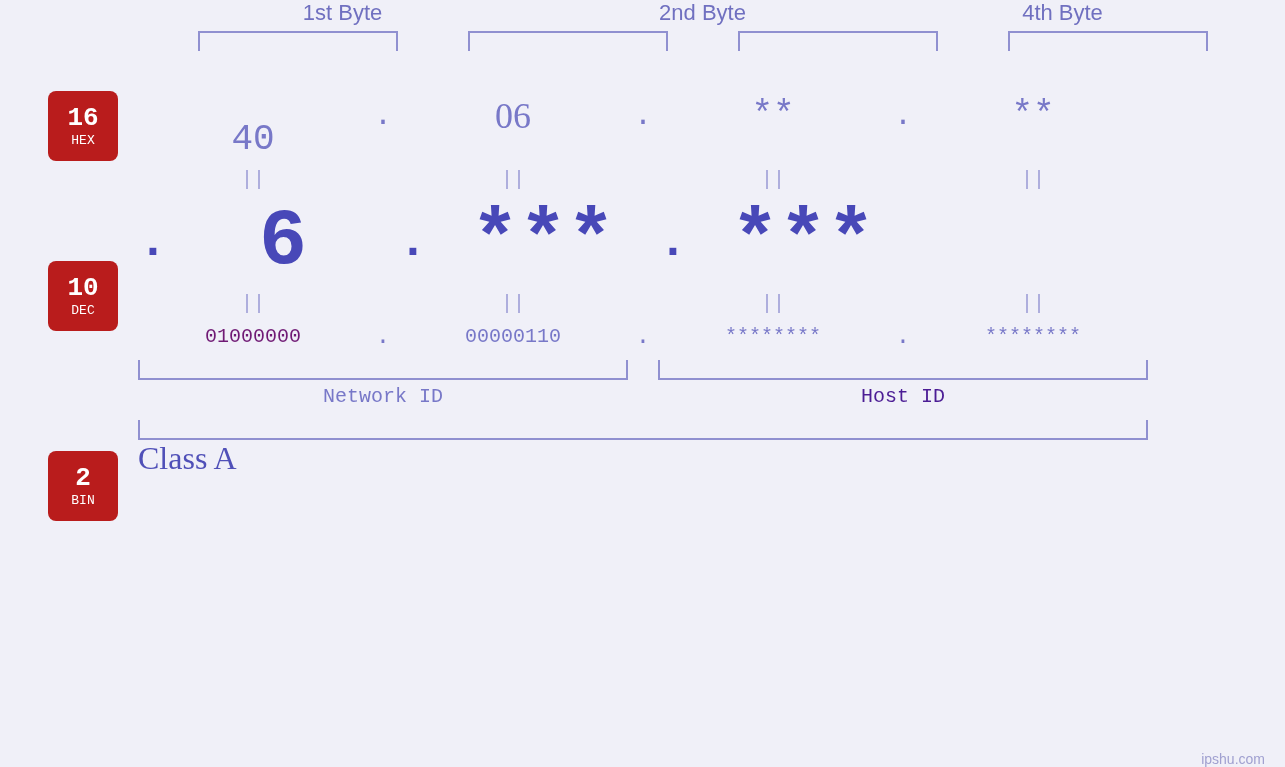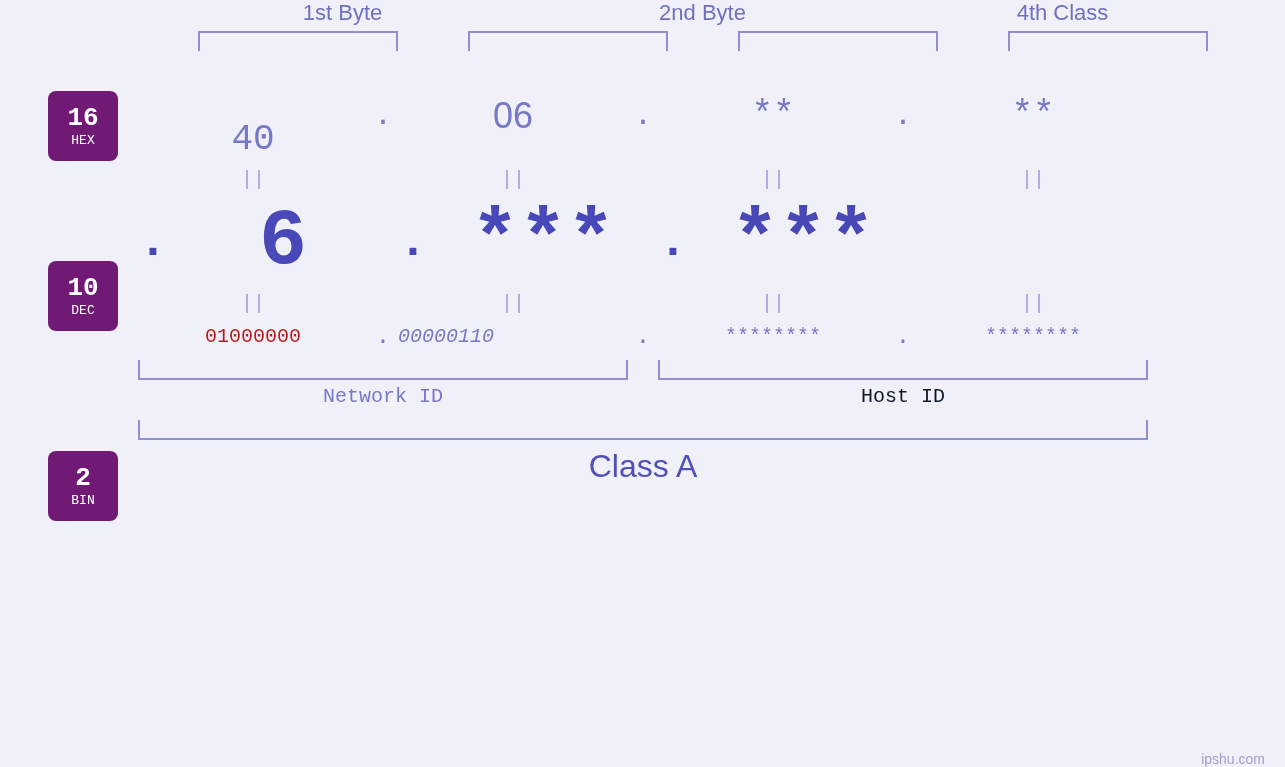--- a/index.html
+++ b/index.html
@@ -58,21 +58,21 @@
     
     .badges-col {
       display: flex;
       flex-direction: column;
       align-items: center;
       margin-left: 48px;
       gap: 0;
     }
 
     .badge {
-      background: #701a75;
+      background: #b91c1c;
       color: white;
       width: 70px;
       height: 70px;
       border-radius: 8px;
       display: flex;
       flex-direction: column;
       align-items: center;
       justify-content: center;
       margin-bottom: 0;
     }
@@ -98,21 +98,21 @@
     }
   </style>
 </head>
 <body>
 
 <div class="main-container">
 
   <div class="header-row">
     <div class="byte-label">1st Byte</div>
     <div class="byte-label">2nd Byte</div>
-    <div class="byte-label">4th Class</div>
+    <div class="byte-label">4th Byte</div>
   </div>
 
   <div class="bracket-container">
     <div class="bracket"></div>
     <div class="bracket"></div>
     <div class="bracket"></div>
     <div class="bracket"></div>
   </div>
 
   <div style="display:flex; width:1285px; flex:1; align-items:flex-start; margin-top:10px;">
@@ -137,21 +137,21 @@
         <span class="badge-num">2</span>
         <span class="badge-label">BIN</span>
       </div>
     </div>
 
     <div style="flex:1; display:flex; flex-direction:column; margin-left:20px; margin-right:20px;">
 
       <div style="display:flex; align-items:center; margin-top:10px;">
         <div style="width:230px; text-align:center; color:#7878c8; font-size:36px; font-family:'Courier New',monospace;margin-top:48px;">40</div>
         <div style="width:30px; text-align:center; color:#7878c8; font-size:30px; font-family:'Courier New',monospace;">.</div>
-        <div style="width:230px; text-align:center; color:#7878c8; font-size:36px; font-family:Liberation Sans, sans-serif;">06</div>
+        <div style="width:230px; text-align:center; color:#7878c8; font-size:36px; font-family:Liberation Serif, serif;">06</div>
         <div style="width:30px; text-align:center; color:#7878c8; font-size:30px; font-family:'Courier New',monospace;">.</div>
         <div style="width:230px; text-align:center; color:#7878c8; font-size:36px; font-family:'Courier New',monospace;">**</div>
         <div style="width:30px; text-align:center; color:#7878c8; font-size:30px; font-family:'Courier New',monospace;">.</div>
         <div style="width:230px; text-align:center; color:#7878c8; font-size:36px; font-family:'Courier New',monospace;">**</div>
       </div>
 
       <div style="display:flex; align-items:center; margin-top:8px;">
         <div style="width:230px; text-align:center; color:#a0a0d8; font-size:20px;">||</div>
         <div style="width:30px;"></div>
         <div style="width:230px; text-align:center; color:#a0a0d8; font-size:20px;">||</div>
@@ -174,45 +174,45 @@
         <div style="width:230px; text-align:center; color:#a0a0d8; font-size:20px;">||</div>
         <div style="width:30px;"></div>
         <div style="width:230px; text-align:center; color:#a0a0d8; font-size:20px;">||</div>
         <div style="width:30px;"></div>
         <div style="width:230px; text-align:center; color:#a0a0d8; font-size:20px;">||</div>
         <div style="width:30px;"></div>
         <div style="width:230px; text-align:center; color:#a0a0d8; font-size:20px;">||</div>
       </div>
 
       <div style="display:flex; align-items:center; margin-top:8px;">
-        <div style="width:230px; text-align:center; color:#b91c1c; font-size:20px; font-family:'Courier New',monospace;">01000000</div>
+        <div style="width:230px; text-align:center; color:#701a75; font-size:20px; font-family:'Courier New',monospace;">01000000</div>
         <div style="width:30px; text-align:center; color:#7878c8; font-size:24px;">.</div>
-        <div style="width:230px; color:#7878c8; font-size:20px; font-family:'Courier New',monospace;font-style:italic;">00000110</div>
+        <div style="width:230px; text-align:center; color:#7878c8; font-size:20px; font-family:'Courier New',monospace;">00000110</div>
         <div style="width:30px; text-align:center; color:#7878c8; font-size:24px;">.</div>
         <div style="width:230px; text-align:center; color:#7878c8; font-size:20px; font-family:'Courier New',monospace;">********</div>
         <div style="width:30px; text-align:center; color:#7878c8; font-size:24px;">.</div>
         <div style="width:230px; text-align:center; color:#7878c8; font-size:20px; font-family:'Courier New',monospace;">********</div>
       </div>
 
       <div style="display:flex; align-items:flex-start; margin-top:10px;">
 
         <div style="width:490px; height:20px; border-bottom:2px solid #9090d0; border-left:2px solid #9090d0; border-right:2px solid #9090d0;"></div>
         <div style="width:30px;"></div>
 
         <div style="width:490px; height:20px; border-bottom:2px solid #9090d0; border-left:2px solid #9090d0; border-right:2px solid #9090d0;"></div>
       </div>
 
       <div style="display:flex; align-items:center; margin-top:5px;">
         <div style="width:490px; text-align:center; color:#7878c8; font-size:20px; font-family:'Courier New',monospace;">Network ID</div>
         <div style="width:30px;"></div>
-        <div style="width:490px; text-align:center; color:#0f172a; font-size:20px; font-family:'Courier New',monospace;">Host ID</div>
+        <div style="width:490px; text-align:center; color:#4c1d95; font-size:20px; font-family:'Courier New',monospace;">Host ID</div>
       </div>
 
       <div style="width:1010px; height:20px; border-bottom:2px solid #9090d0; border-left:2px solid #9090d0; border-right:2px solid #9090d0; margin-top:12px;"></div>
 
-      <div style="width:1010px; text-align:center; color:#5050b8; font-size:32px; font-family:Liberation Sans, sans-serif; margin-top:8px;">Class A</div>
+      <div style="width:1010px; text-align:left; color:#5050b8; font-size:32px; font-family:Liberation Serif, serif; ">Class A</div>
 
     </div>
   </div>
 
   <div class="watermark">ipshu.com</div>
 
 </div>
 
 </body></html>

